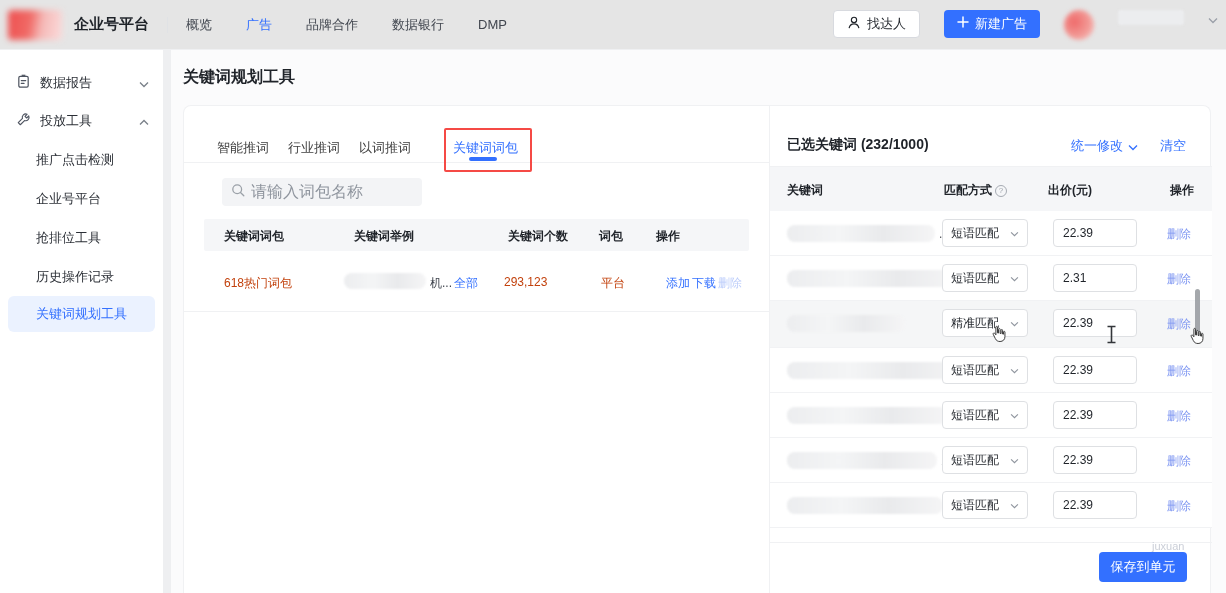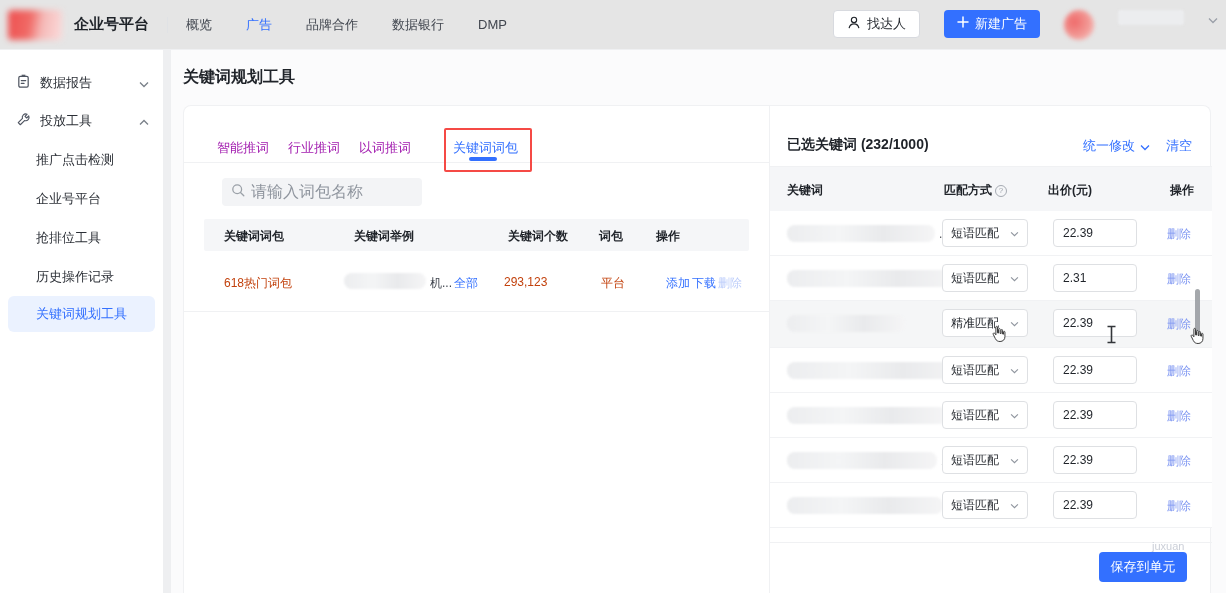--- a/index.html
+++ b/index.html
@@ -34,21 +34,21 @@
   .side-sub.active { margin:0 8px; height:36px; padding-left:28px; border-radius:6px; background:#EBF2FF; color:#3370FF; }
   .gutter { position:absolute; left:163px; top:50px; width:8px; height:543px; background:#EEEFF1; }
   .content-bg { position:absolute; left:171px; top:50px; width:1055px; height:543px; background:#FBFBFC; }
 
   
   .page-title { position:absolute; left:183px; top:67px; font-size:16px; font-weight:bold; z-index:2; }
   .card { position:absolute; left:183px; top:105px; width:1028px; height:488px; background:#fff;
           border:1px solid #F0F1F3; border-bottom:none; border-radius:8px 8px 0 0; z-index:2; }
 
   
-  .tab { position:absolute; top:33px; font-size:13px; color:#a21caf; cursor:pointer; }
+  .tab { position:absolute; top:33px; font-size:13px; color:#404040; cursor:pointer; }
   .tab.active { color:#3370FF; }
   .tab-underline { position:absolute; left:285px; top:51px; width:28px; height:4px; border-radius:2px; background:#3370FF; }
   .annotation-box { position:absolute; left:260px; top:22px; width:88px; height:44px; border:2px solid #F54A45; border-radius:2px; z-index:6; pointer-events:none; }
   .tabs-line { position:absolute; left:0; top:56px; width:585px; height:1px; background:#F0F1F3; }
   .search-box { position:absolute; left:38px; top:72px; width:200px; height:28px; background:#F3F4F6; border-radius:4px;
                 display:flex; align-items:center; padding:0 9px; gap:6px; }
   .search-box input { border:none; background:transparent; outline:none; font-size:16px; width:150px; color:#1F2329;
                       font-family:"Liberation Sans", sans-serif; }
   .search-box input::placeholder { color:#8F959E; }
   .ltable-head { position:absolute; left:20px; top:113px; width:545px; height:32px; background:#F5F6F8; border-radius:2px; }
@@ -56,21 +56,21 @@
   .lrow-text { position:absolute; top:169px; font-size:12px; color:#c2410c; }
   .lrow-blob { position:absolute; left:160px; top:167px; width:82px; height:16px; border-radius:8px;
                background:linear-gradient(90deg,#ECEDEF,#F4F5F6 35%,#E9EAEC 65%,#F5F5F6); filter:blur(1px); }
   .lrow-line { position:absolute; left:0; top:205px; width:585px; height:1px; background:#F0F1F3; }
   .link { color:#3370FF; cursor:pointer; text-decoration:none; }
   .link.light { color:#BCCDFB; }
 
   
   .v-divider { position:absolute; left:585px; top:0; width:1px; height:488px; background:#F0F1F3; }
   .rp-title { position:absolute; left:603px; top:30px; font-size:14px; font-weight:bold; }
-  .rp-tools { position:absolute; right:18px; top:31px; display:flex; align-items:center; gap:16px; font-size:13px;margin-left:47px; }
+  .rp-tools { position:absolute; right:24px; top:31px; display:flex; align-items:center; gap:22px; font-size:13px;margin-left:47px; }
   .rp-bulk { color:#3370FF; display:flex; align-items:center; gap:5px; cursor:pointer; }
   .rp-line { position:absolute; left:585px; top:60px; width:443px; height:1px; background:#F0F1F3; }
   .rtable-head { position:absolute; left:586px; top:61px; width:442px; height:44px; background:#F5F6F8; }
   .rth { position:absolute; top:15px; font-size:12px; font-weight:600; color:#1F2329; }
   .info-icon { display:inline-block; width:12px; height:12px; border:1px solid #A6ABB3; border-radius:50%; color:#A0A5AD;
                font-size:8px; line-height:10px; text-align:center; font-weight:400; margin-left:3px; vertical-align:1px; }
   .kw-rows { position:absolute; left:586px; top:105px; width:442px; }
   .kw-row { position:relative; height:45px; border-bottom:1px solid #F1F2F4; background:#fff; }
   .kw-row.hovered { background:#F5F6F7; height:47px; }
   .kw-blob { position:absolute; left:17px; top:14px; height:17px; border-radius:8px;

